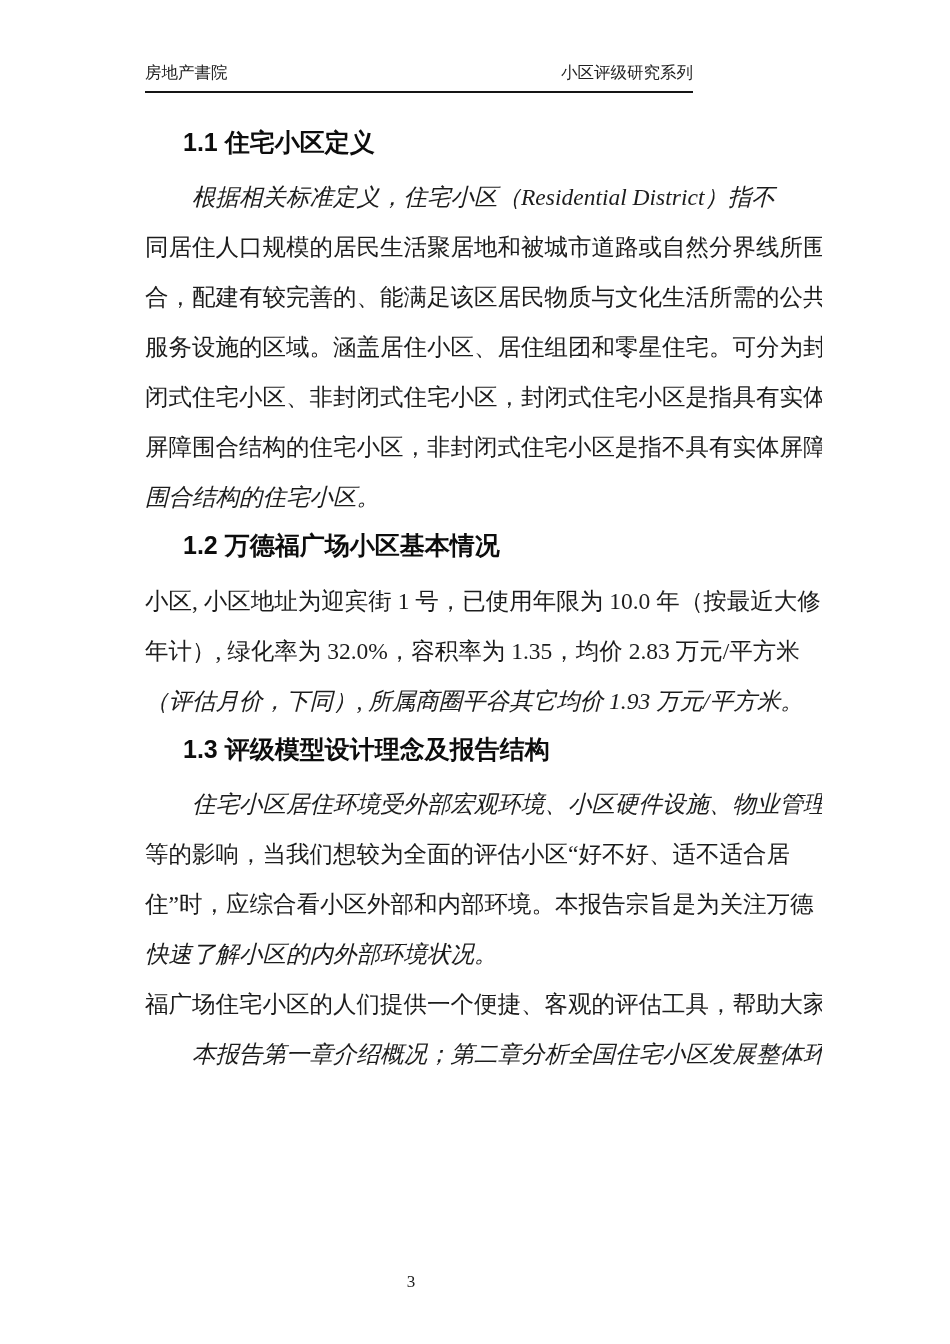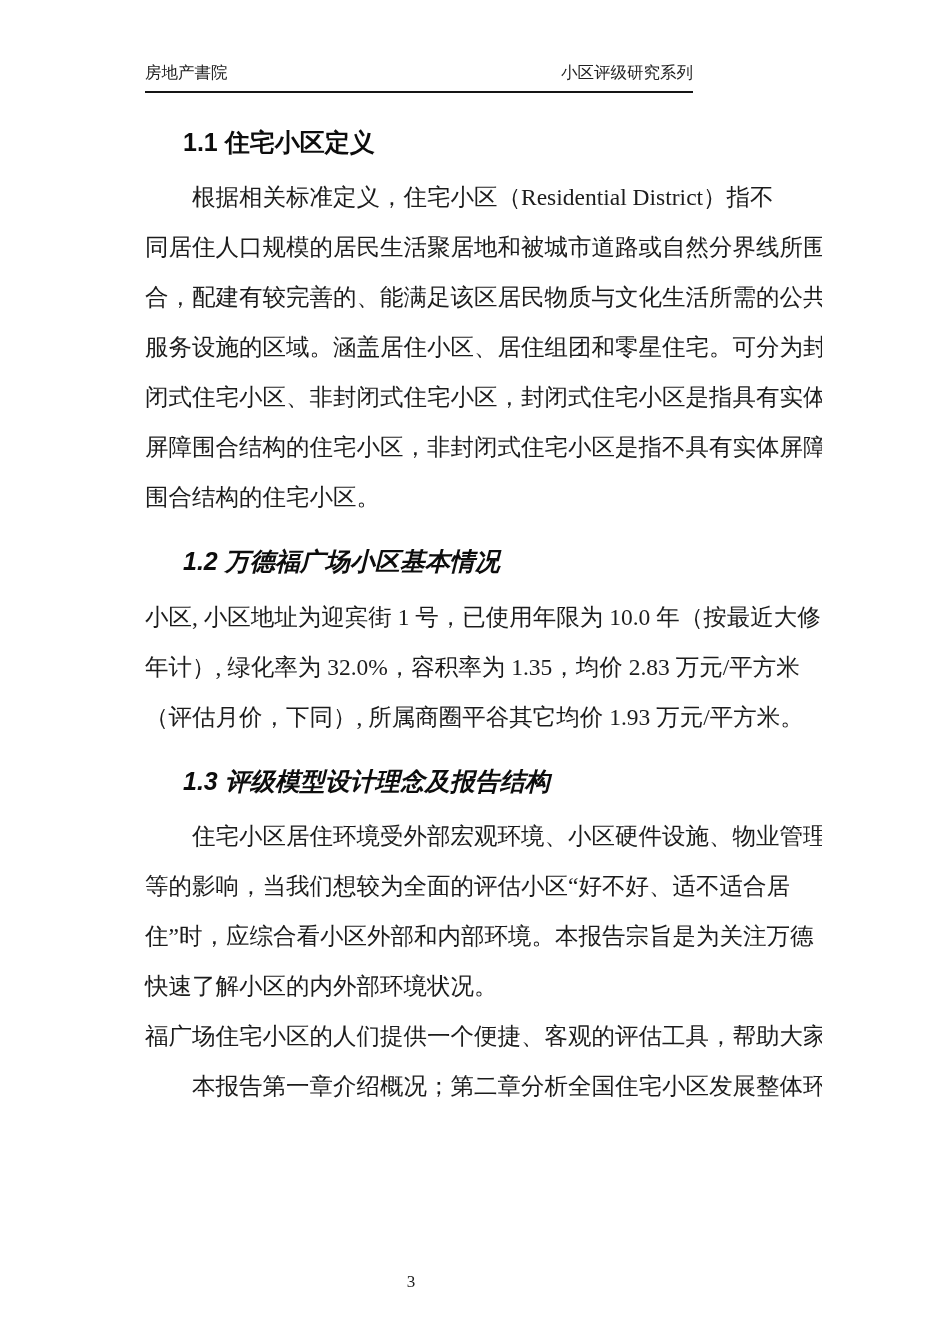--- a/index.html
+++ b/index.html
@@ -53,26 +53,27 @@
   .para.tight { margin-top: 0; }
   .line {
     height: 50px;
     line-height: 50px;
     font-size: 23.5px;
     text-align: justify;
     text-align-last: justify;
     white-space: nowrap;
     color: #1c1c1c;
   }
-  .line.indent { text-indent: 47px; }
+  .line.indent { text-indent: 47px; font-style: italic; }
   .line.last {
     text-align: left;
     text-align-last: left;
+    font-style: italic;
   }
-  .sec-gap { margin-top: 24px; font-style: italic; }
+  .sec-gap { margin-top: 8px; }
   .footer {
     position: absolute;
     left: 0;
     right: 0;
     bottom: 52px;
     text-align: center;
     font-family: "Liberation Serif", "DejaVu Serif", serif;
     font-size: 17px;
     color: #222222;
   }

